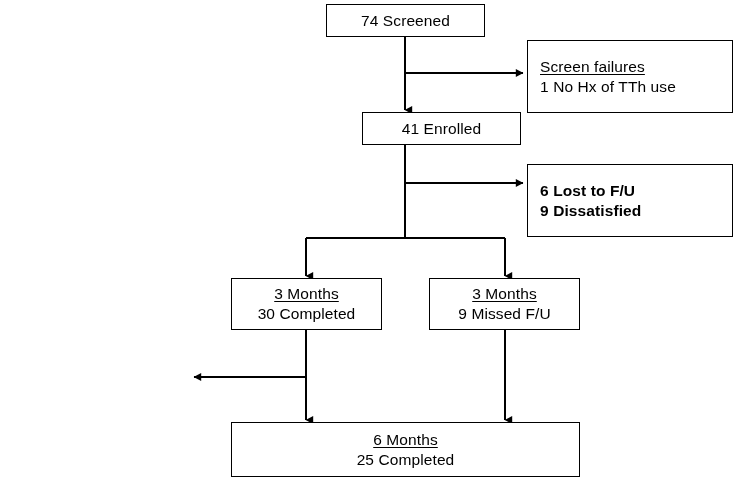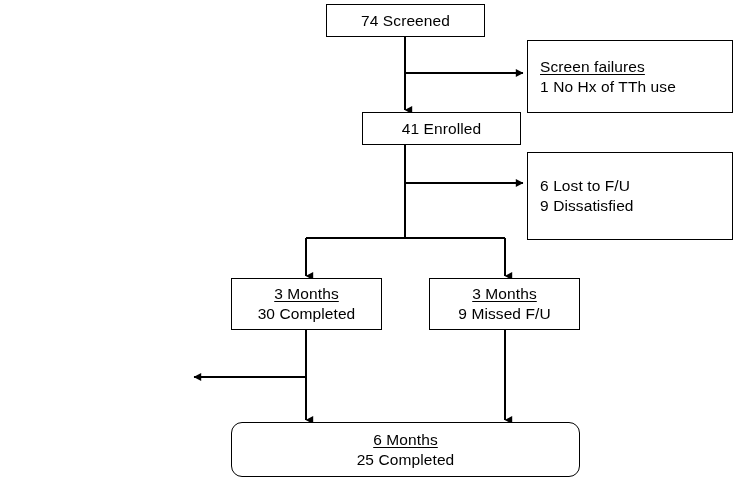--- a/index.html
+++ b/index.html
@@ -39,25 +39,25 @@
   }
   .node.center { align-items: center; text-align: center; }
   .node.left   { align-items: flex-start; text-align: left; padding-left: 12px; justify-content: center; }
   .line { display: block; }
   .line.underline { text-decoration: underline; text-underline-offset: 1.5px; }
 
   
   #node-screened      { left: 326px; top: 4px;   width: 159px; height: 33px; }
   #node-screen-fail   { left: 527px; top: 40px;  width: 206px; height: 73px; }
   #node-enrolled      { left: 326px; top: 112px; width: 159px; height: 33px; margin-left: 36px; }
-  #node-dropouts      { left: 527px; top: 152px; width: 206px; height: 88px; }
+  #node-dropouts      { left: 527px; top: 164px; width: 206px; height: 73px; font-weight: bold; }
   #node-3m-completed  { left: 231px; top: 278px; width: 151px; height: 52px; }
   #node-3m-missed     { left: 429px; top: 278px; width: 151px; height: 52px; }
   #node-lost-fu       { left: 2px;   top: 361px; width: 188px; height: 33px; }
-  #node-6m            { left: 231px; top: 422px; width: 349px; height: 55px; border-radius: 11px; }
+  #node-6m            { left: 231px; top: 422px; width: 349px; height: 55px; }
 </style>
 </head>
 <body>
 
 <div id="canvas">
 
   <svg id="connectors" viewBox="0 0 735 481" width="735" height="481" xmlns="http://www.w3.org/2000/svg">
     <defs>
       <marker id="arrow-down" markerWidth="9" markerHeight="9" refX="4.5" refY="8" orient="auto" markerUnits="userSpaceOnUse">
         <path d="M0.6,0.8 L8.4,0.8 L4.5,8.4 Z" fill="#000000"></path>

